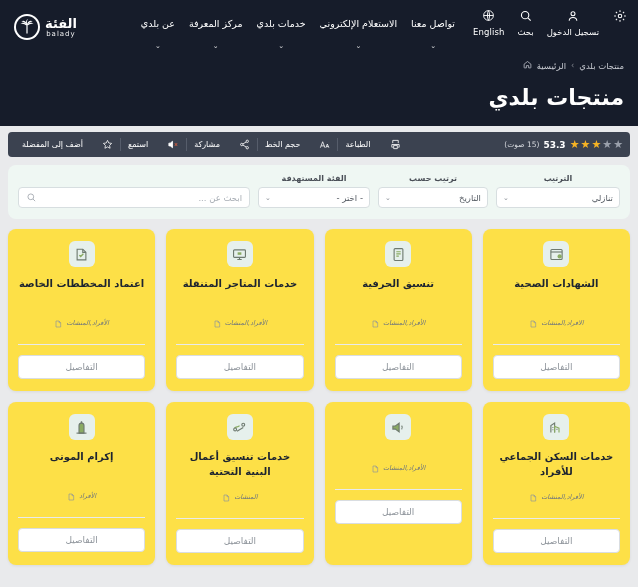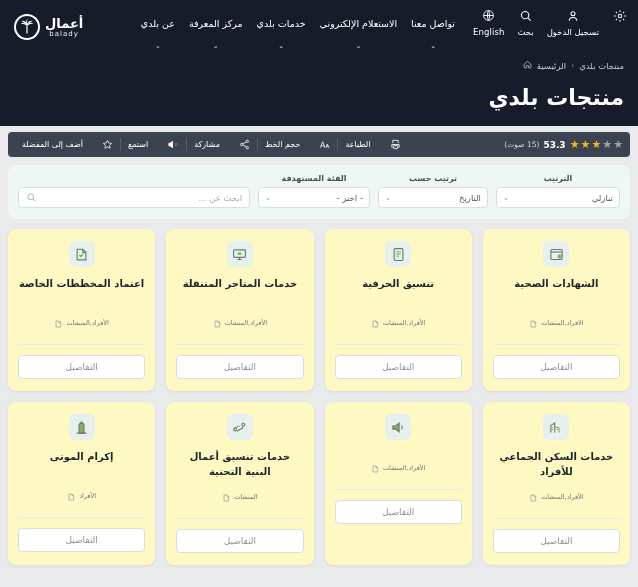--- a/index.html
+++ b/index.html
@@ -204,21 +204,21 @@
 
   
   .grid {
     margin: 10px 8px 0 8px;
     display: grid;
     grid-template-columns: repeat(4, 1fr);
     gap: 11px;
     direction: rtl;
   }
   .card {
-    background: #fef9c3;
+    background: #fde047;
     border-radius: 8px;
     padding: 12px 10px 12px 10px;
     display: flex;
     flex-direction: column;
     align-items: center;
     box-shadow: 0 1px 3px rgba(0,0,0,.07);
     min-height: 160px;
   }
   .card-ico {
     width: 26px; height: 26px;
@@ -238,21 +238,21 @@
     min-height: 28px;
   }
   .card-aud {
     margin-top: 8px;
     display: flex;
     align-items: center;
     justify-content: center;
     gap: 4px;
     width: 100%;
   }
-  .aud-txt { font-size: 6.5px; color: #6e757d; white-space: nowrap; }
+  .aud-txt { font-size: 6.5px; color: #6e757d; white-space: nowrap; font-style: italic; }
   .card-div {
     width: 100%;
     height: 1px;
     background: #e8eaec;
     margin: 12px 0 10px 0;
   }
   .card-btn {
     width: 100%;
     height: 24px;
     border: 1px solid #d9dde1;
@@ -329,21 +329,21 @@
       <span class="chev">⌄</span>
     </div>
     <div class="nav-item">
       <span>عن بلدي</span>
       <span class="chev">⌄</span>
     </div>
   </div>
 
   <div class="brand">
     <div class="brand-txt">
-      <div class="brand-ar">أعمال</div>
+      <div class="brand-ar">الفئة</div>
       <div class="brand-en">balady</div>
     </div>
     <div class="brand-mark">
       <svg width="22" height="22" viewBox="0 0 24 24">
         <circle cx="12" cy="12" r="12" fill="#161c2a"></circle>
         <path d="M12 19V11" stroke="#ffffff" stroke-width="1.3"></path>
         <path d="M12 11c-3-2.6-5.6-2.9-7.4-2 1.6-2.2 4.6-2.4 7.4.5z" fill="#ffffff"></path>
         <path d="M12 11c3-2.6 5.6-2.9 7.4-2-1.6-2.2-4.6-2.4-7.4.5z" fill="#ffffff"></path>
         <path d="M12 10.4c-2-3.2-4.3-4.4-6.2-4.3 1.9-1.7 4.6-.8 6.2 2.6z" fill="#ffffff"></path>
         <path d="M12 10.4c2-3.2 4.3-4.4 6.2-4.3-1.9-1.7-4.6-.8-6.2 2.6z" fill="#ffffff"></path>

